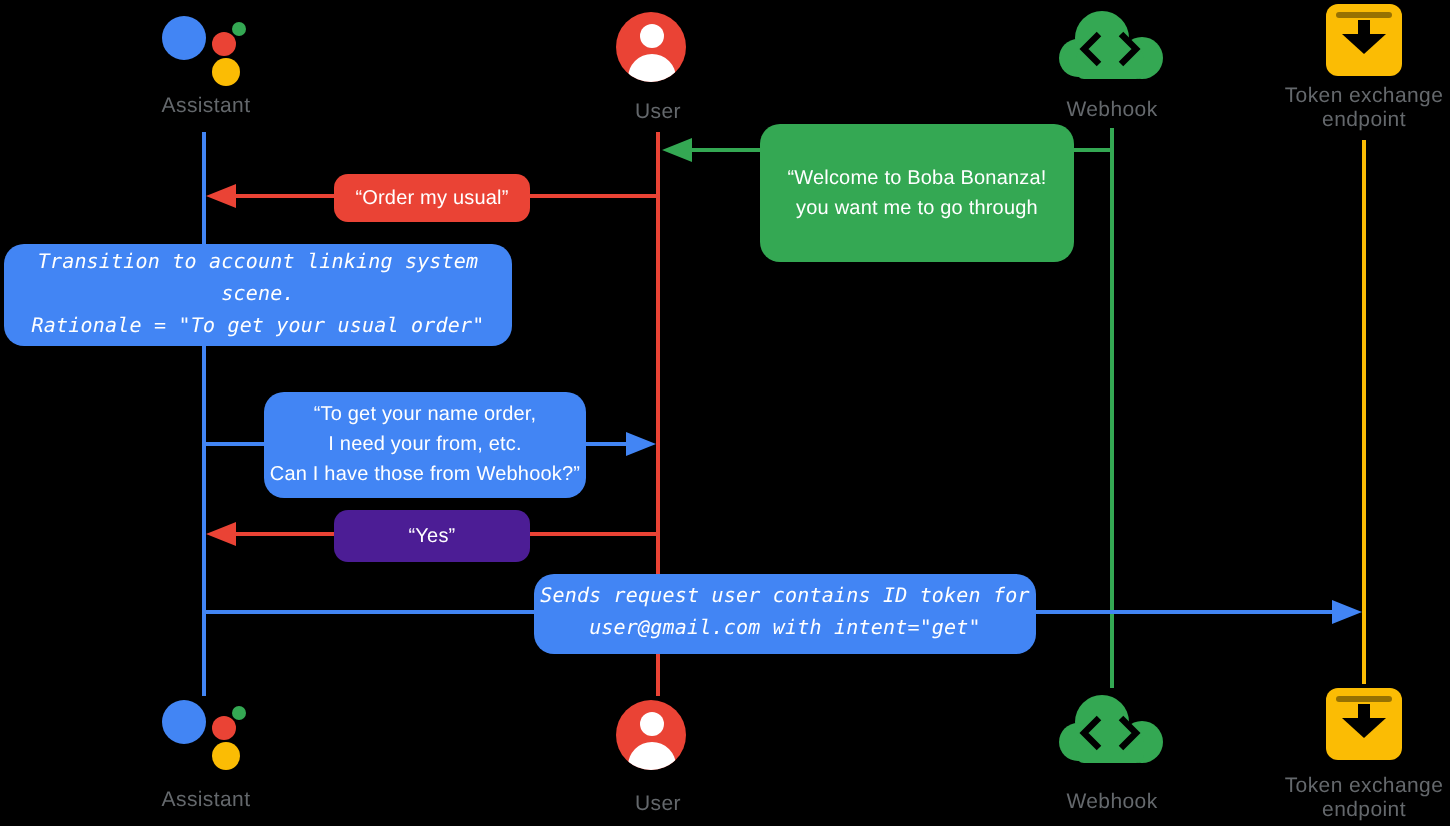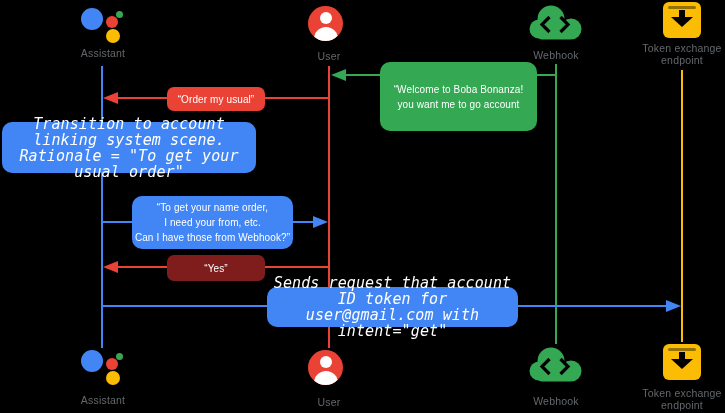--- a/index.html
+++ b/index.html
@@ -29,26 +29,26 @@
   #arr-welcome{left:331px;top:69px;border-right-color:#34A853;}
   #arr-order{left:103px;top:92px;border-right-color:#EA4335;}
   #arr-need{left:313px;top:216px;border-left-color:#4285F4;}
   #arr-yes{left:103px;top:261px;border-right-color:#EA4335;}
   #arr-send{left:666px;top:300px;border-left-color:#4285F4;}
 
   
   .bubble{position:absolute;z-index:3;color:#fff;font-size:10px;line-height:15px;text-align:center;
           display:flex;flex-direction:column;justify-content:center;border-radius:8px;letter-spacing:.1px;}
   .bubble span{display:block;}
-  .note{font-family:"DejaVu Sans Mono",monospace;font-style:italic;font-size:15px;line-height:16px;border-radius:10px;}
+  .note{font-family:"DejaVu Sans Mono",monospace;font-style:italic;font-size:10px;line-height:16px;border-radius:10px;}
   #box-welcome{left:380px;top:42px;width:157px;height:69px;background:#34A853;border-radius:10px;margin-top:20px;}
   #box-order{left:167px;top:87px;width:98px;height:24px;background:#EA4335;border-radius:7px;}
   #box-note1{left:2px;top:122px;width:254px;height:51px;background:#4285F4;}
   #box-need{left:132px;top:196px;width:161px;height:53px;background:#4285F4;border-radius:10px;}
-  #box-yes{left:167px;top:255px;width:98px;height:26px;background:#7f1d1d;border-radius:7px;}
+  #box-yes{left:167px;top:255px;width:98px;height:26px;background:#4c1d95;border-radius:7px;}
   #box-note2{left:267px;top:287px;width:251px;height:40px;background:#4285F4;}
 
   
   .actor-label{position:absolute;z-index:3;font-size:10.5px;font-weight:500;color:#64686c;
                text-align:center;line-height:12px;letter-spacing:.2px;}
   #lab-assistant-top{left:62px;top:47px;width:82px;}
   #lab-user-top{left:296px;top:50px;width:66px;}
   #lab-webhook-top{left:518px;top:49px;width:76px;}
   #lab-token-top{left:640px;top:42px;width:84px;}
   #lab-assistant-bot{left:62px;top:394px;width:82px;}
@@ -99,21 +99,21 @@
   <div class="arr pt-left" id="arr-order"></div>
   <div class="hline" id="line-need"></div>
   <div class="arr pt-right" id="arr-need"></div>
   <div class="hline" id="line-yes"></div>
   <div class="arr pt-left" id="arr-yes"></div>
   <div class="hline" id="line-send"></div>
   <div class="arr pt-right" id="arr-send"></div>
 
   <div class="bubble" id="box-welcome">
     <span>“Welcome to Boba Bonanza!</span>
-    <span>you want me to go account</span>
+    <span>you want me to go through</span>
   </div>
 
   <div class="bubble" id="box-order">
     <span>“Order my usual”</span>
   </div>
 
   <div class="bubble note" id="box-note1">
     <span>Transition to account linking system scene.</span>
     <span>Rationale = "To get your usual order"</span>
   </div>
@@ -122,21 +122,21 @@
     <span>“To get your name order,</span>
     <span>I need your from, etc.</span>
     <span>Can I have those from Webhook?”</span>
   </div>
 
   <div class="bubble" id="box-yes">
     <span>“Yes”</span>
   </div>
 
   <div class="bubble note" id="box-note2">
-    <span>Sends request that account ID token for</span>
+    <span>Sends request user contains ID token for</span>
     <span>user@gmail.com with intent="get"</span>
   </div>
 
   <div class="ga-icon" id="ga-top">
     <i class="ga-blue"></i>
     <i class="ga-red"></i>
     <i class="ga-green"></i>
     <i class="ga-yellow"></i>
   </div>
   <div class="actor-label" id="lab-assistant-top">Assistant</div>

